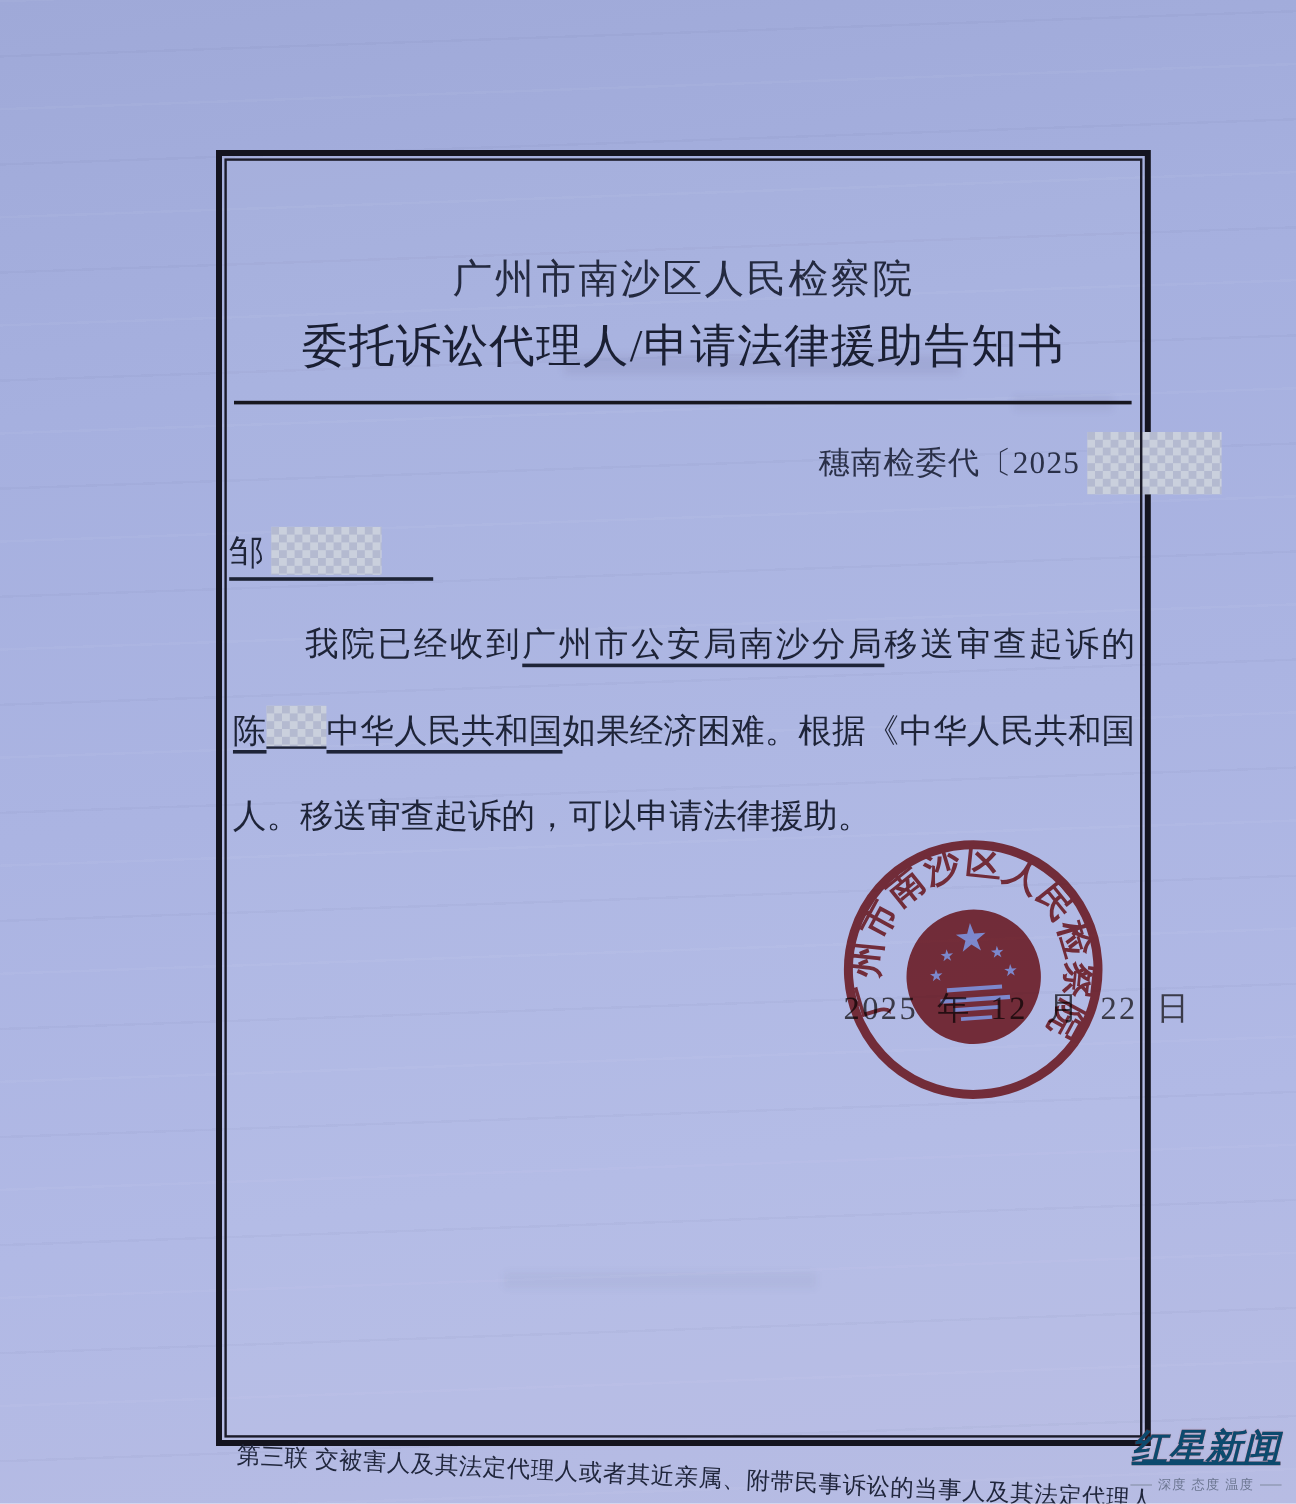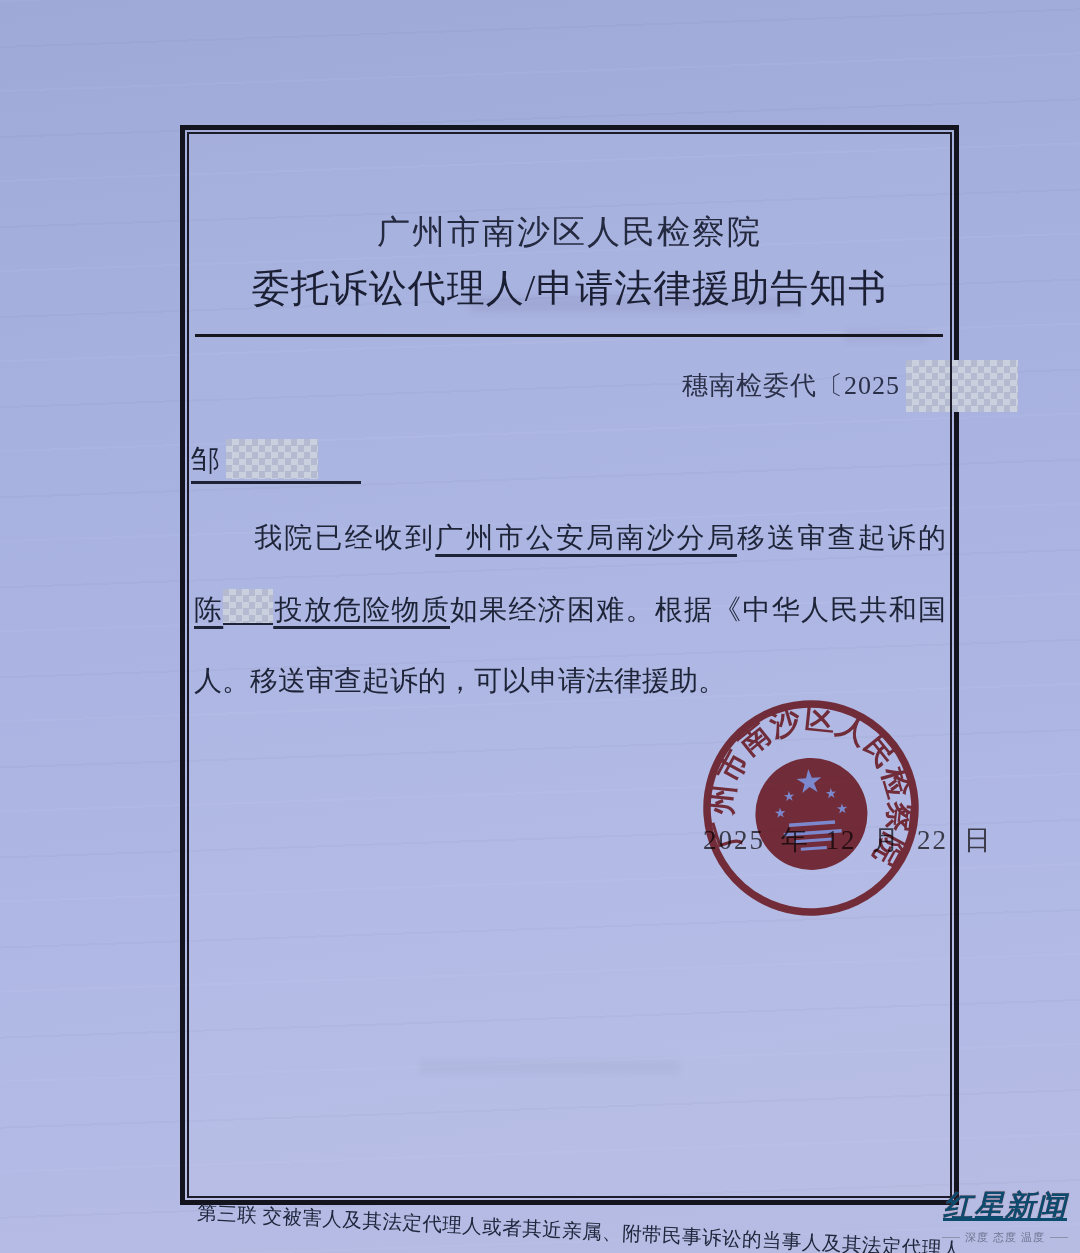--- a/index.html
+++ b/index.html
@@ -108,21 +108,21 @@
     <span class="px blur-docno"></span>
   </div>
 
   <div class="addressee">
     <span>邹</span>
     <span class="px blur-name"></span>
   </div>
 
   <div class="para">
     <div class="bline"><span class="indent"></span><span>我院已经收到</span><span class="u">广州市公安局南沙分局</span><span>移送审查起诉的</span></div>
-    <div class="bline"><span class="u">陈</span><span class="px blur-chen"></span><span class="u">投放危险物质</span><span>如果经济困难。根据《中华人民共和国</span></div>
+    <div class="bline"><span class="u">陈</span><span class="px blur-chen"></span><span class="u">中华人民共和国</span><span>如果经济困难。根据《中华人民共和国</span></div>
     <div class="bline last">人。移送审查起诉的，可以申请法律援助。</div>
   </div>
 
   <div class="date">2025 年 12 月 22 日</div>
 
   <svg class="stamp" viewBox="-126 -126 252 252">
     <defs>
       <path id="sealArc" d="M -74.2 27 A 79 79 0 1 1 60.5 50.8" fill="none"></path>
       <path id="star5" d="M0,-13 L2.94,-4.05 L12.36,-4.02 L4.76,1.55 L7.64,10.52 L0,5 L-7.64,10.52 L-4.76,1.55 L-12.36,-4.02 L-2.94,-4.05 Z"></path>
     </defs>

